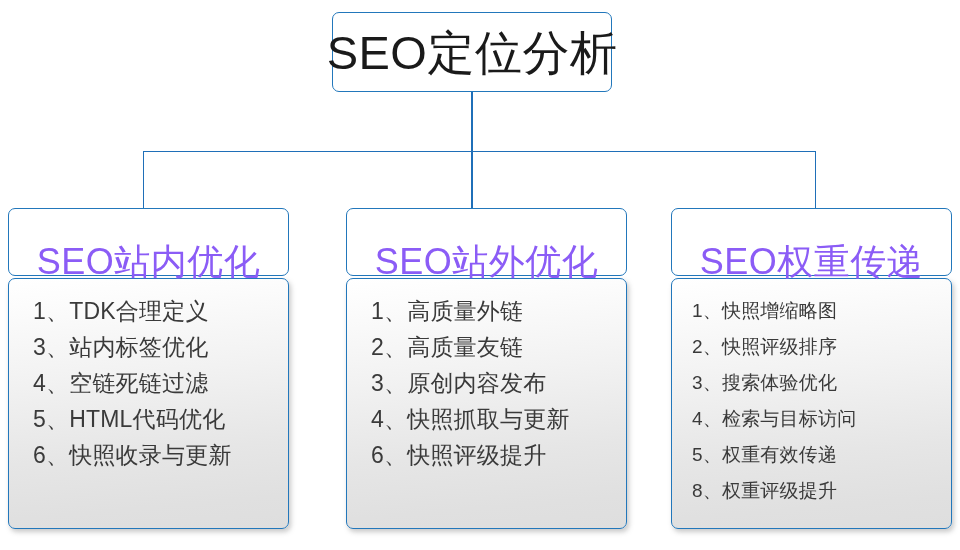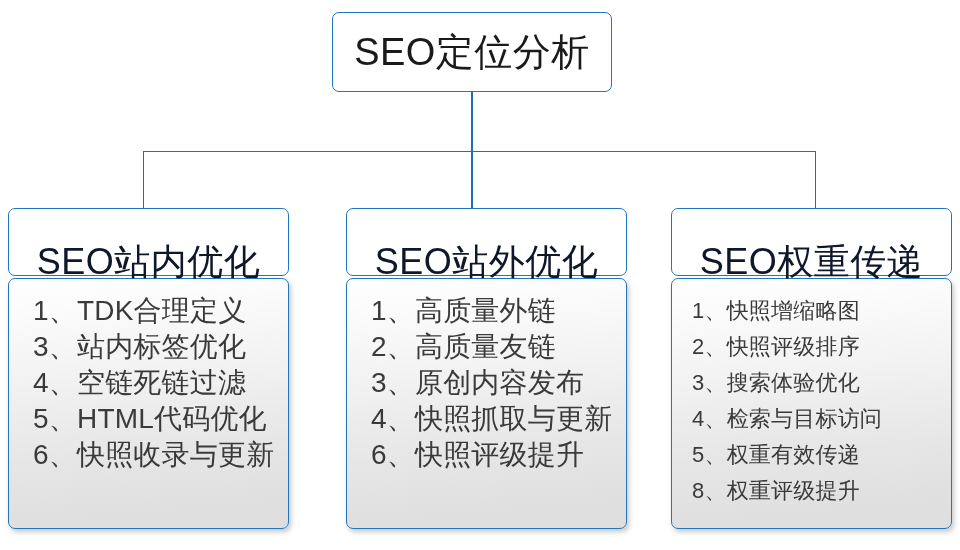--- a/index.html
+++ b/index.html
@@ -29,21 +29,21 @@
     height: 80px;
     box-sizing: border-box;
     border: 1.4px solid #2277bb;
     border-radius: 7px;
     background: #ffffff;
     display: flex;
     align-items: center;
     justify-content: center;
   }
   .root-box .root-label {
-    font-size: 38px;
+    font-size: 47px;
     color: #1a1a1a;
     letter-spacing: 0.5px;
     line-height: 1;
     white-space: nowrap;
   }
 
   
   .conn {
     position: absolute;
     background: #1f6fb8;
@@ -70,21 +70,21 @@
     height: 68px;
     border: 1.4px solid #2277bb;
     border-radius: 7px;
     background: #ffffff;
     display: flex;
     align-items: center;
     justify-content: center;
   }
   .col-header .col-header-label {
     font-size: 36px;
-    color: #0f172a;
+    color: #8b5cf6;
     line-height: 1;
     white-space: nowrap;
     letter-spacing: 0.5px;
     margin-top: 39px;
   }
 
   .col-body {
     box-sizing: border-box;
     width: 100%;
     height: 251px;
@@ -102,28 +102,28 @@
     padding: 14px 0 0 0;
     overflow: hidden;
   }
 
   .item-list {
     list-style: none;
     margin: 0;
     padding: 0 0 0 24px;
   }
   .item-list li {
-    font-size: 28px;
+    font-size: 23px;
     color: #3a3a3a;
     line-height: 36px;
     white-space: nowrap;
     letter-spacing: 0.2px;
   }
   .col-3 .item-list { padding-left: 20px; }
-  .col-3 .item-list li { font-size: 22px; }
+  .col-3 .item-list li { font-size: 19px; }
 </style>
 </head>
 <body>
 
 <div id="canvas">
 
   <div class="root-box">
     <span class="root-label">SEO定位分析</span>
   </div>
 

